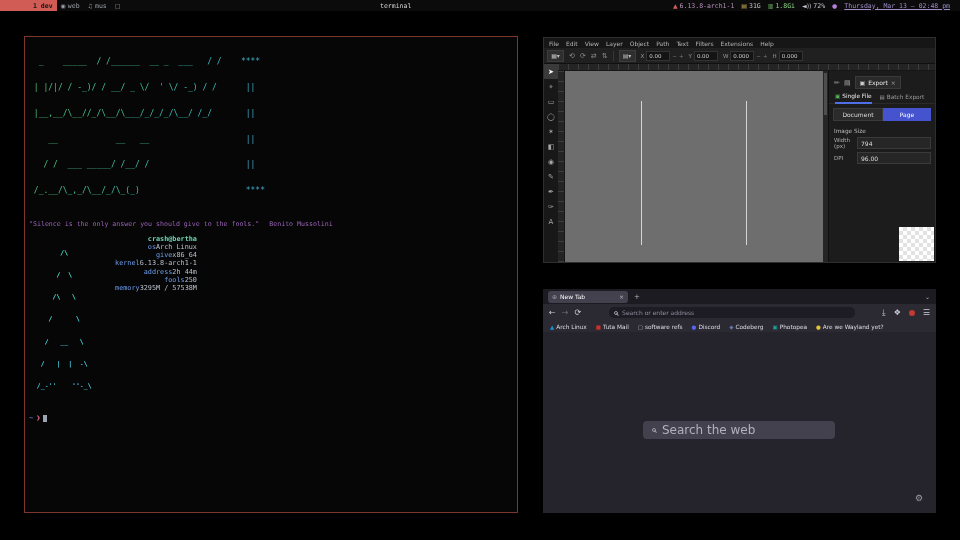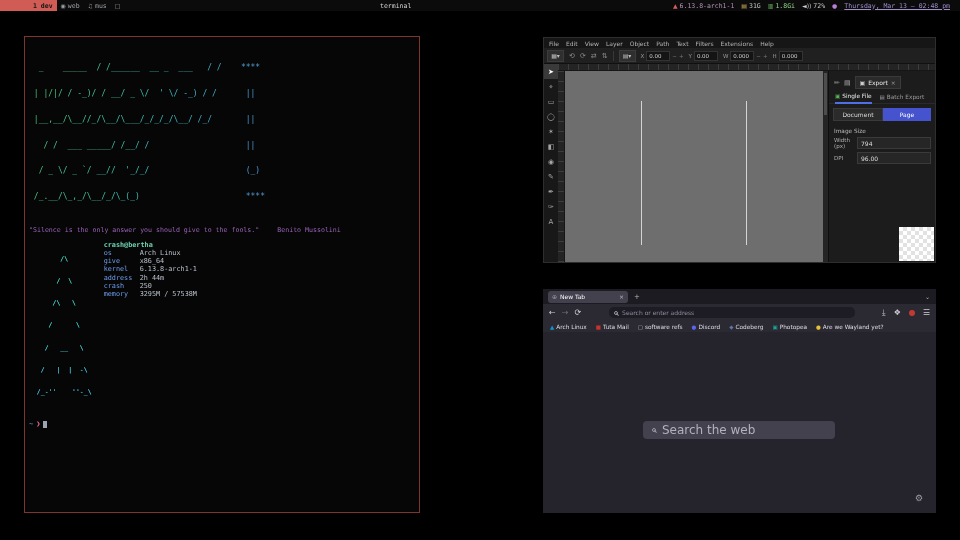--- a/index.html
+++ b/index.html
@@ -17,34 +17,34 @@
   .mod { display:flex; gap:2px; align-items:center; color:#c3c3cb; }
   .mod .ico { font-family:"DejaVu Sans", sans-serif; font-size:6px; }
   .m-kernel .ico { color:#d65d5d; } .m-kernel .txt { color:#b792bd; }
   .m-disk .ico { color:#d8b45a; }
   .m-mem .ico  { color:#74c56a; } .m-mem .txt { color:#8fd489; }
   .m-vol .ico  { color:#c9c9d1; }
   .m-ind .ico  { color:#b87fd9; }
   .m-clock .txt{ color:#a08ec9;text-decoration:underline; }
 
   
-  #terminal { position:absolute; left:24px; top:36px; width:396px; height:477px;
-              background:#060606; border:1px solid #7d362e; padding:10px 4px; }
+  #terminal { position:absolute; left:24px; top:36px; width:494px; height:477px;
+              background:#060606; border:1px solid #7d362e; padding:4px 4px; }
   #art { font-size:8px; line-height:8.6px; white-space:pre; color:#58c7c0; }
   @supports (-webkit-background-clip:text) {
     #art { background:linear-gradient(100deg,#56d178 0%,#3cc7c9 35%,#5f8fe8 70%,#c36bd4 100%);
            -webkit-background-clip:text; background-clip:text; color:transparent; }
     #fetch-logo { background:linear-gradient(180deg,#56d178 0%,#3cc7c9 55%,#5f8fe8 100%);
            -webkit-background-clip:text; background-clip:text; color:transparent; }
   }
   #quote { margin-top:7px; font-size:6.6px; color:#9a63b8; white-space:pre; }
-  #quote .author { margin-left:18px; }
+  #quote .author { margin-left:10px; }
   #fetch { display:flex; margin-top:7px; }
   #fetch-logo { font-size:6.5px; line-height:7.4px; white-space:pre; color:#3cc7c9; }
-  #fetch-info { margin-left:12px; font-size:6.8px; line-height:8.2px; }
+  #fetch-info { margin-left:12px; font-size:6.8px; line-height:8.2px;text-align:right; }
   #fetch-info .userhost { color:#6fd3b4; font-weight:bold; }
   .frow .flabel { display:inline-block; width:36px; color:#6f9ff0; }
   .frow .fvalue { color:#b9c0cb; }
   #prompt { margin-top:9px; font-size:7px; display:flex; align-items:center; gap:3px; }
   #prompt .ppath { color:#6f9ff0; }
   #prompt .psym { color:#ef6f9d; }
   #prompt .cursor { display:inline-block; width:4px; height:7px; background:#9aa5b1; }
 
   
   #inkscape { position:absolute; left:543px; top:37px; width:393px; height:226px;
@@ -189,42 +189,42 @@
       <span class="txt">Thursday, Mar 13 — 02:48 pm</span>
     </span>
   </div>
 </div>
 
 <div id="terminal">
   <div id="art">
     <div>  _    _____  / /______  __ _  ___   / /    ****</div>
     <div> | |/|/ / -_)/ / __/ _ \/  ' \/ -_) / /      ||</div>
     <div> |__,__/\__//_/\__/\___/_/_/_/\__/ /_/       ||</div>
+    <div>    __            __   __                    ||</div>
     <div>   / /  ___ _____/ /__/ /                    ||</div>
-    <div>  / _ \/ _ `/ __//  '_/_/                    (_)</div>
     <div> /_.__/\_,_/\__/_/\_(_)                      ****</div>
   </div>
   <div id="quote"><span>"Silence is the only answer you should give to the fools."</span><span class="author">Benito Mussolini</span></div>
   <div id="fetch">
     <div id="fetch-logo">
       <div>        /\</div>
       <div>       /  \</div>
       <div>      /\   \</div>
       <div>     /      \</div>
       <div>    /   __   \</div>
       <div>   /   |  |  -\</div>
       <div>  /_-''    ''-_\</div>
     </div>
     <div id="fetch-info">
       <div class="userhost">crash@bertha</div>
       <div class="frow"><span class="flabel">os</span><span class="fvalue">Arch Linux</span></div>
       <div class="frow"><span class="flabel">give</span><span class="fvalue">x86_64</span></div>
       <div class="frow"><span class="flabel">kernel</span><span class="fvalue">6.13.8-arch1-1</span></div>
       <div class="frow"><span class="flabel">address</span><span class="fvalue">2h 44m</span></div>
-      <div class="frow"><span class="flabel">crash</span><span class="fvalue">250</span></div>
+      <div class="frow"><span class="flabel">fools</span><span class="fvalue">250</span></div>
       <div class="frow"><span class="flabel">memory</span><span class="fvalue">3295M / 57538M</span></div>
     </div>
   </div>
   <div id="prompt">
     <span class="ppath">~</span>
     <span class="psym">❯</span>
     <span class="cursor"></span>
   </div>
 </div>
 

